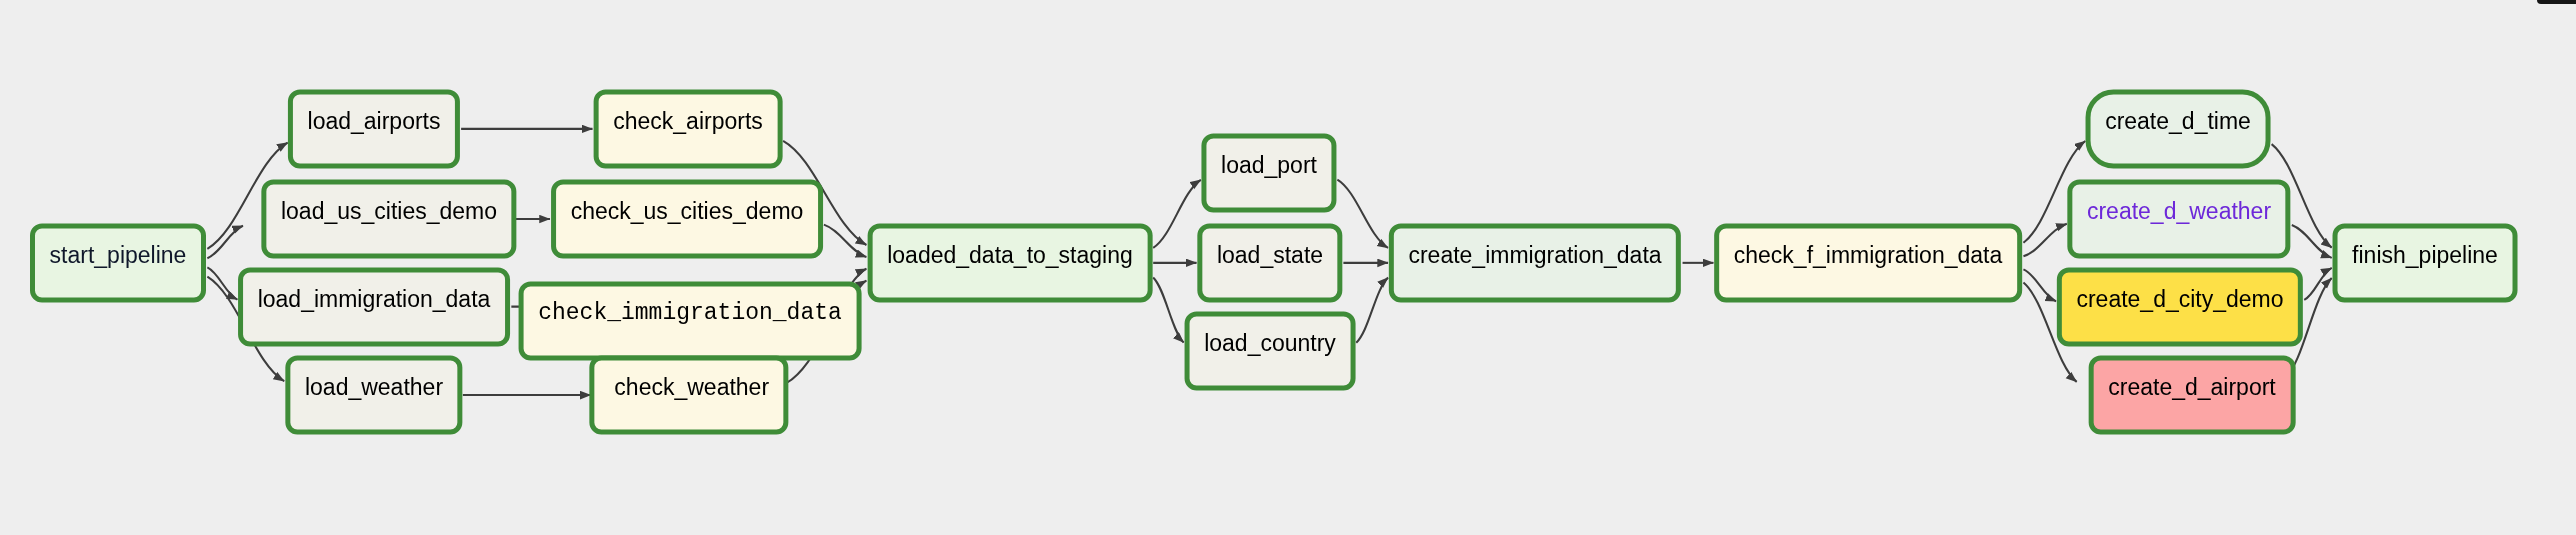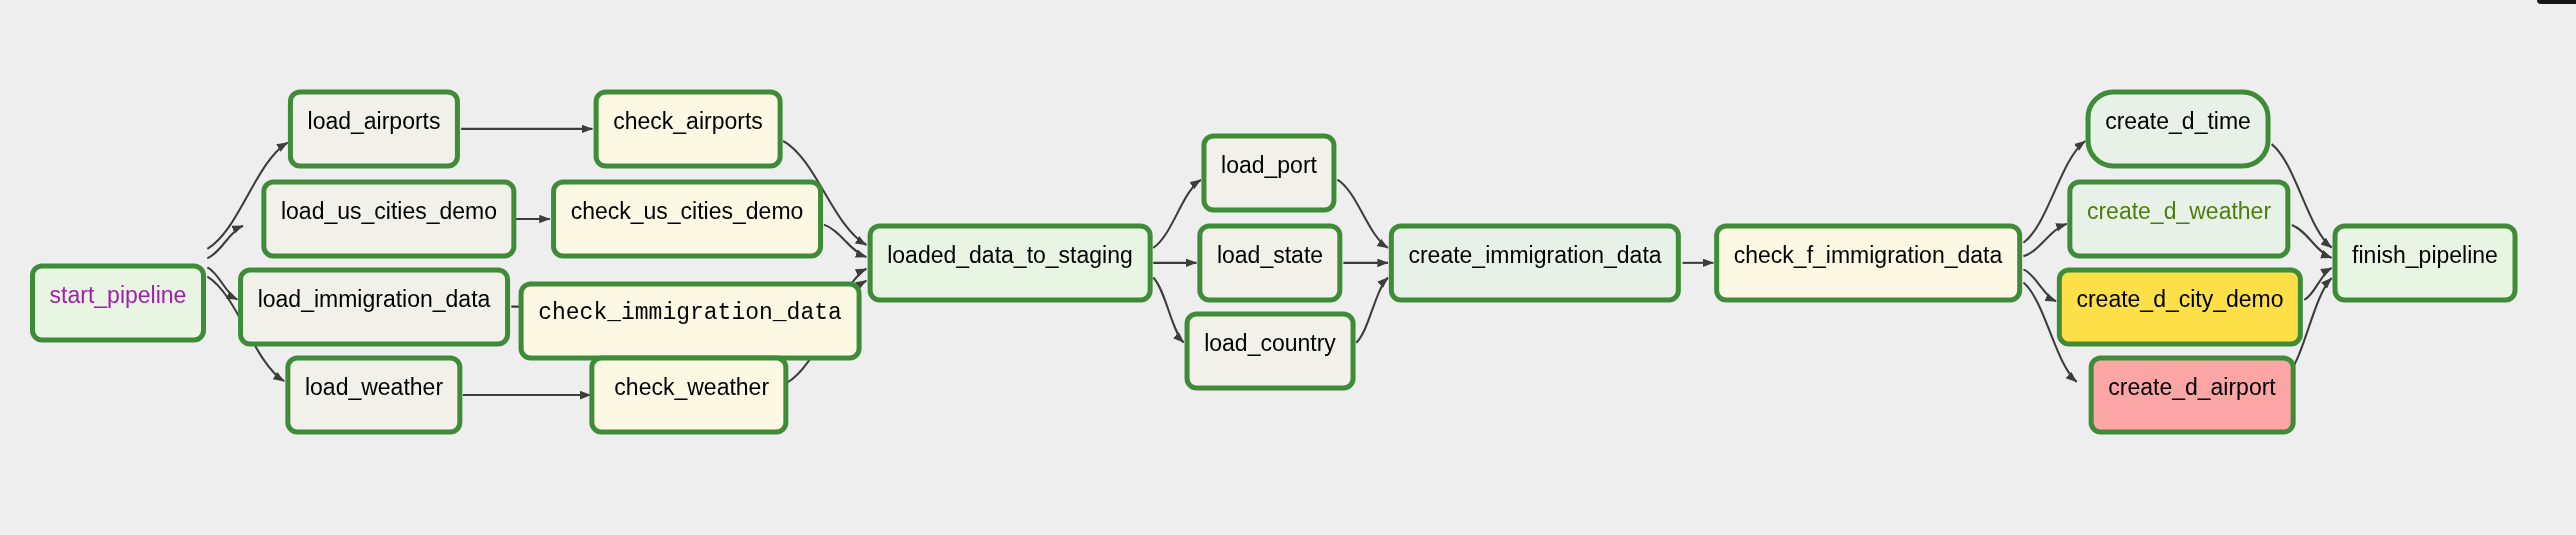--- a/index.html
+++ b/index.html
@@ -87,36 +87,36 @@
       <path d="M 2356.5,282.6 C 2385.3,261.3 2399.7,185.4 2428.5,164.1" fill="none" stroke="#3d3d3d" stroke-width="2.4" marker-end="url(#arrowhead)"></path>
       <path d="M 2356.5,298.4 C 2376.7,291.6 2386.8,267.3 2407,260.5" fill="none" stroke="#3d3d3d" stroke-width="2.4" marker-end="url(#arrowhead)"></path>
       <path d="M 2356.5,313.6 C 2371.7,320.3 2379.3,344.2 2394.5,350.9" fill="none" stroke="#3d3d3d" stroke-width="2.4" marker-end="url(#arrowhead)"></path>
       <path d="M 2356.5,328.9 C 2381.3,349.7 2393.7,423.8 2418.5,444.6" fill="none" stroke="#3d3d3d" stroke-width="2.4" marker-end="url(#arrowhead)"></path>
       <path d="M 2645.5,167.7 C 2673.5,189.4 2687.5,266.6 2715.5,288.3" fill="none" stroke="#3d3d3d" stroke-width="2.4" marker-end="url(#arrowhead)"></path>
       <path d="M 2669,262 C 2687.6,268.9 2696.9,293.3 2715.5,300.2" fill="none" stroke="#3d3d3d" stroke-width="2.4" marker-end="url(#arrowhead)"></path>
       <path d="M 2683.5,349.2 C 2696.3,342.5 2702.7,318.6 2715.5,311.8" fill="none" stroke="#3d3d3d" stroke-width="2.4" marker-end="url(#arrowhead)"></path>
       <path d="M 2661.5,440.2 C 2683.1,419.2 2693.9,344.6 2715.5,323.7" fill="none" stroke="#3d3d3d" stroke-width="2.4" marker-end="url(#arrowhead)"></path>
     </svg>
   <div id="node-layer">
-      <div class="node" style="left: 118px; top: 263px; background: rgb(232, 245, 226); border-color: rgb(63, 140, 56); color: #a21caf; margin-top: 40px;"><span>start_pipeline</span></div>
+      <div class="node" style="left: 118px; top: 263px; background: rgb(232, 245, 226); border-color: rgb(63, 140, 56); color: #0f172a;"><span>start_pipeline</span></div>
       <div class="node" style="left: 374px; top: 129px; background: rgb(241, 240, 233); border-color: rgb(63, 140, 56); color: rgb(0, 0, 0);"><span>load_airports</span></div>
       <div class="node" style="left: 372px; top: 219px; background: rgb(241, 240, 233); border-color: rgb(63, 140, 56); color: rgb(0, 0, 0); margin-left: 17px;"><span>load_us_cities_demo</span></div>
       <div class="node" style="left: 374px; top: 307px; background: rgb(241, 240, 233); border-color: rgb(63, 140, 56); color: rgb(0, 0, 0);"><span>load_immigration_data</span></div>
       <div class="node" style="left: 374px; top: 395px; background: rgb(241, 240, 233); border-color: rgb(63, 140, 56); color: rgb(0, 0, 0);"><span>load_weather</span></div>
       <div class="node" style="left: 688px; top: 129px; background: rgb(253, 248, 227); border-color: rgb(63, 140, 56); color: rgb(0, 0, 0);"><span>check_airports</span></div>
       <div class="node" style="left: 687px; top: 219px; background: rgb(253, 248, 227); border-color: rgb(63, 140, 56); color: rgb(0, 0, 0);"><span>check_us_cities_demo</span></div>
       <div class="node" style="left: 690px; top: 321px; background: rgb(253, 248, 227); border-color: rgb(63, 140, 56); color: rgb(0, 0, 0); font-family: Liberation Mono, monospace;"><span>check_immigration_data</span></div>
       <div class="node" style="left: 689px; top: 395px; background: rgb(253, 248, 227); border-color: rgb(63, 140, 56); color: rgb(0, 0, 0); padding-left: 20px;"><span>check_weather</span></div>
       <div class="node" style="left: 1010px; top: 263px; background: rgb(232, 245, 226); border-color: rgb(63, 140, 56); color: rgb(0, 0, 0);"><span>loaded_data_to_staging</span></div>
       <div class="node" style="left: 1269px; top: 173px; background: rgb(241, 240, 233); border-color: rgb(63, 140, 56); color: rgb(0, 0, 0);"><span>load_port</span></div>
       <div class="node" style="left: 1270px; top: 263px; background: rgb(241, 240, 233); border-color: rgb(63, 140, 56); color: rgb(0, 0, 0);"><span>load_state</span></div>
       <div class="node" style="left: 1270px; top: 351px; background: rgb(241, 240, 233); border-color: rgb(63, 140, 56); color: rgb(0, 0, 0); text-align: right;"><span>load_country</span></div>
       <div class="node" style="left: 1535px; top: 263px; background: rgb(232, 241, 231); border-color: rgb(63, 140, 56); color: rgb(0, 0, 0);"><span>create_immigration_data</span></div>
       <div class="node" style="left: 1868px; top: 263px; background: rgb(253, 248, 227); border-color: rgb(63, 140, 56); color: rgb(0, 0, 0);"><span>check_f_immigration_data</span></div>
       <div class="node" style="left: 2178px; top: 129px; background: rgb(232, 241, 231); border-color: rgb(63, 140, 56); color: rgb(0, 0, 0); border-radius: 28px;"><span>create_d_time</span></div>
-      <div class="node" style="left: 2179px; top: 219px; background: rgb(232, 241, 231); border-color: rgb(63, 140, 56); color: #4d7c0f;"><span>create_d_weather</span></div>
+      <div class="node" style="left: 2179px; top: 219px; background: rgb(232, 241, 231); border-color: rgb(63, 140, 56); color: #6d28d9;"><span>create_d_weather</span></div>
       <div class="node" style="left: 2180px; top: 307px; background: #fde047; border-color: rgb(63, 140, 56); color: rgb(0, 0, 0);"><span>create_d_city_demo</span></div>
       <div class="node" style="left: 2181px; top: 395px; background: #fca5a5; border-color: rgb(63, 140, 56); color: rgb(0, 0, 0); margin-left: 11px;"><span>create_d_airport</span></div>
       <div class="node" style="left: 2425px; top: 263px; background: rgb(232, 245, 226); border-color: rgb(63, 140, 56); color: rgb(0, 0, 0);"><span>finish_pipeline</span></div>
     </div>
   <div class="corner-fragment" style="background: rgb(22, 22, 22);"></div>
 </div>
 
 
 </body></html>

